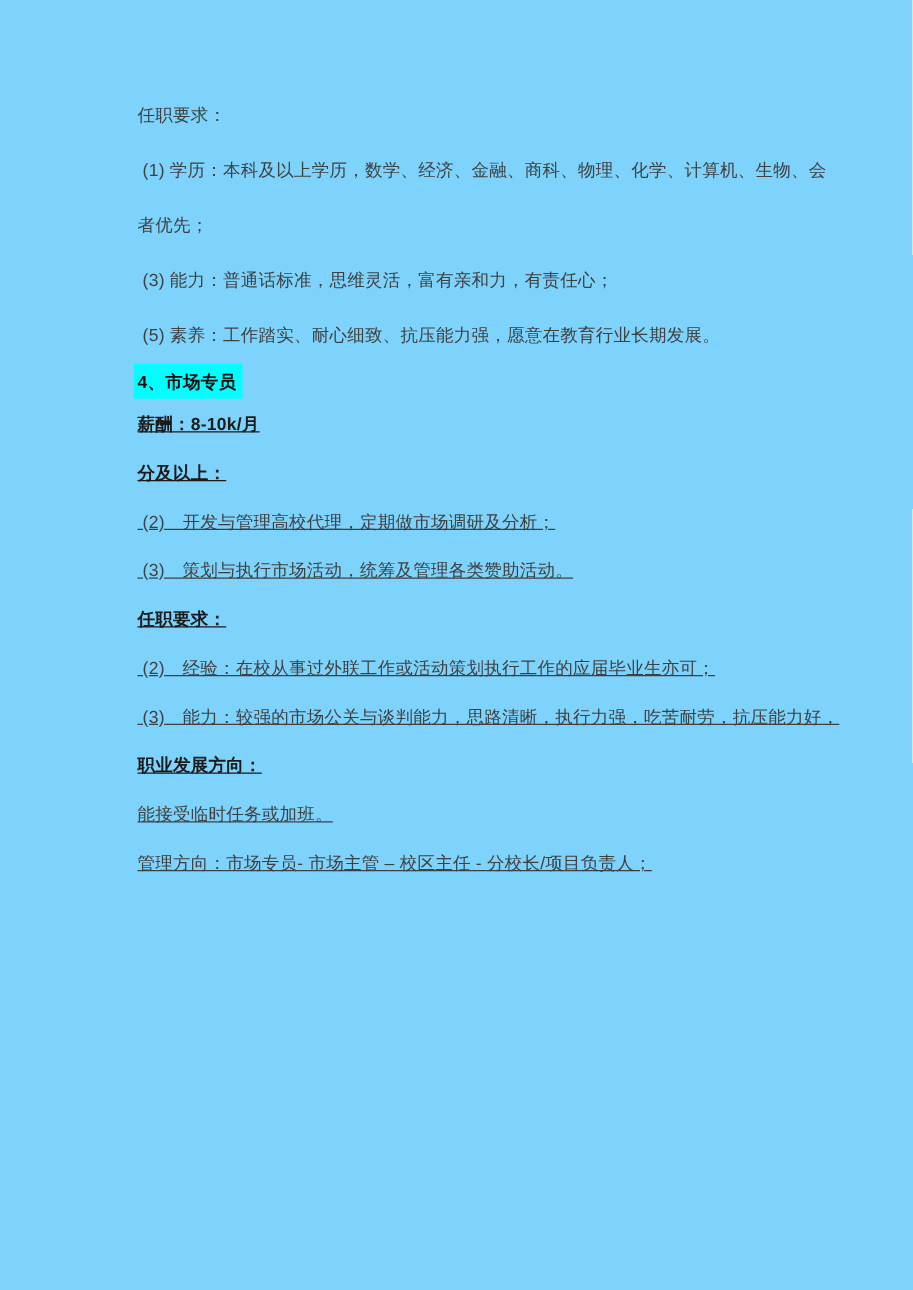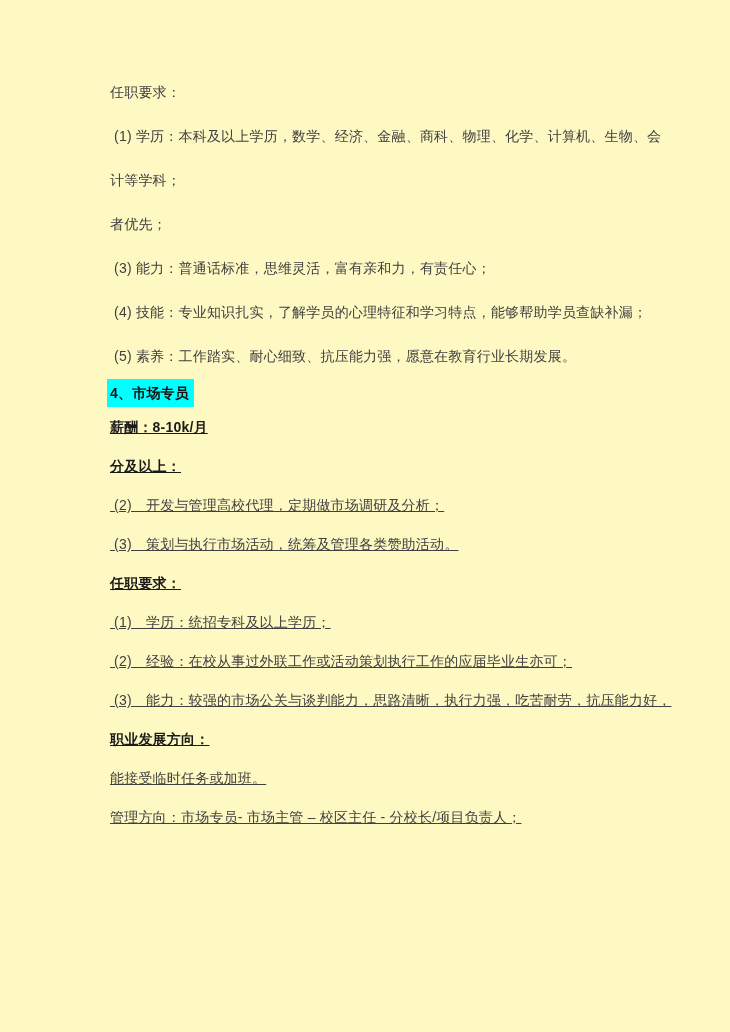--- a/index.html
+++ b/index.html
@@ -4,21 +4,21 @@
 <style>
   html, body {
     margin: 0;
     padding: 0;
     background: #ffffff;
   }
   .page {
     position: relative;
     width: 730px;
     height: 1032px;
-    background: #fef9c3;
+    background: #7dd3fc;
     overflow: hidden;
     font-family: "Liberation Sans", "DejaVu Sans", sans-serif;
   }
   .content {
     position: absolute;
     top: 70px;
     left: 110px;
     width: 514px;
   }
   .line {
@@ -54,31 +54,28 @@
     line-height: 24px;
   }
 </style>
 </head>
 <body>
 
 <div class="page">
   <div class="content">
       <div class="line sec-a">任职要求：</div>
       <div class="line sec-a"> (1) 学历：本科及以上学历，数学、经济、金融、商科、物理、化学、计算机、生物、会</div>
-      <div class="line sec-a">计等学科；</div>
       <div class="line sec-a">者优先；</div>
       <div class="line sec-a"> (3) 能力：普通话标准，思维灵活，富有亲和力，有责任心；</div>
-      <div class="line sec-a"> (4) 技能：专业知识扎实，了解学员的心理特征和学习特点，能够帮助学员查缺补漏；</div>
       <div class="line sec-a"> (5) 素养：工作踏实、耐心细致、抗压能力强，愿意在教育行业长期发展。</div>
       <div class="line sec-heading"><span class="hl" style="background: rgb(0, 255, 255);">4、市场专员</span></div>
       <div class="line sec-b bold">薪酬：8-10k/月</div>
       <div class="line sec-b bold">分及以上：</div>
       <div class="line sec-b"> (2)　开发与管理高校代理，定期做市场调研及分析；</div>
       <div class="line sec-b"> (3)　策划与执行市场活动，统筹及管理各类赞助活动。</div>
       <div class="line sec-b bold">任职要求：</div>
-      <div class="line sec-b"> (1)　学历：统招专科及以上学历；</div>
       <div class="line sec-b"> (2)　经验：在校从事过外联工作或活动策划执行工作的应届毕业生亦可；</div>
       <div class="line sec-b"> (3)　能力：较强的市场公关与谈判能力，思路清晰，执行力强，吃苦耐劳，抗压能力好，</div>
       <div class="line sec-b bold">职业发展方向：</div>
       <div class="line sec-b">能接受临时任务或加班。</div>
       <div class="line sec-b">管理方向：市场专员- 市场主管 – 校区主任 - 分校长/项目负责人；</div>
     </div>
 </div>
 
 </body></html>

